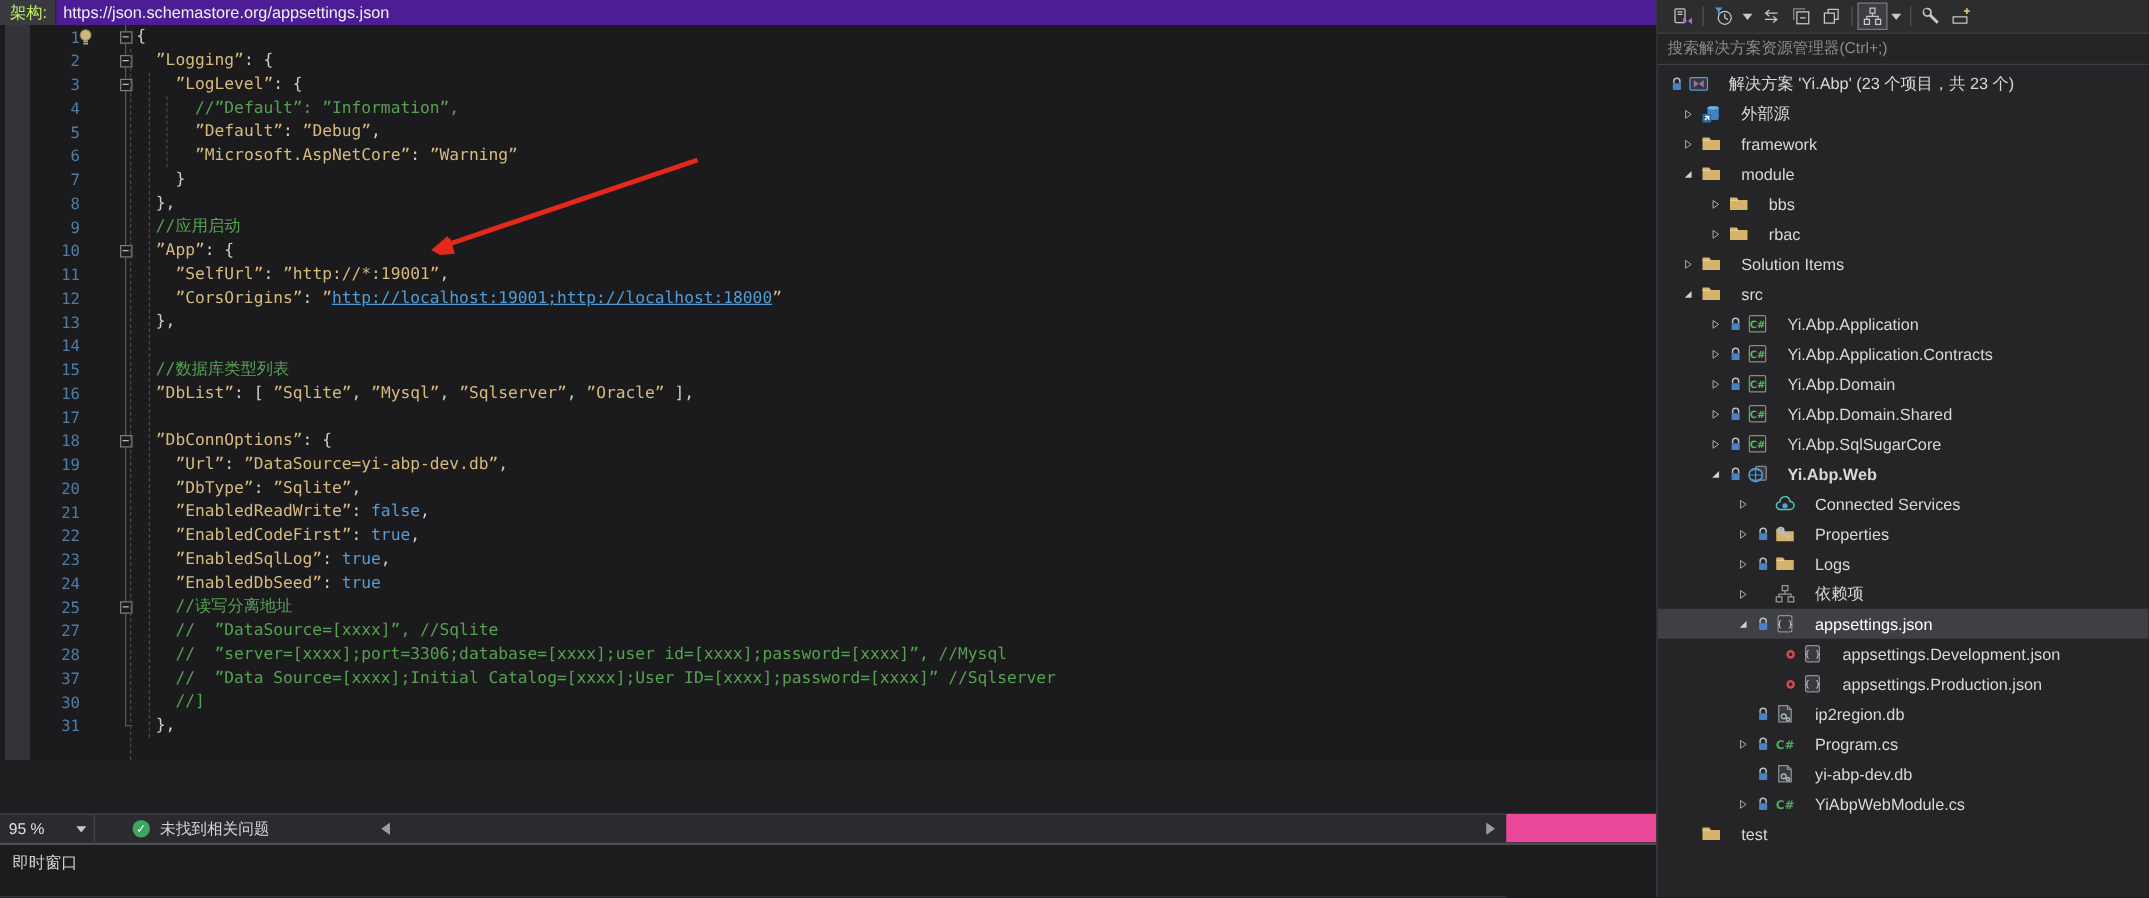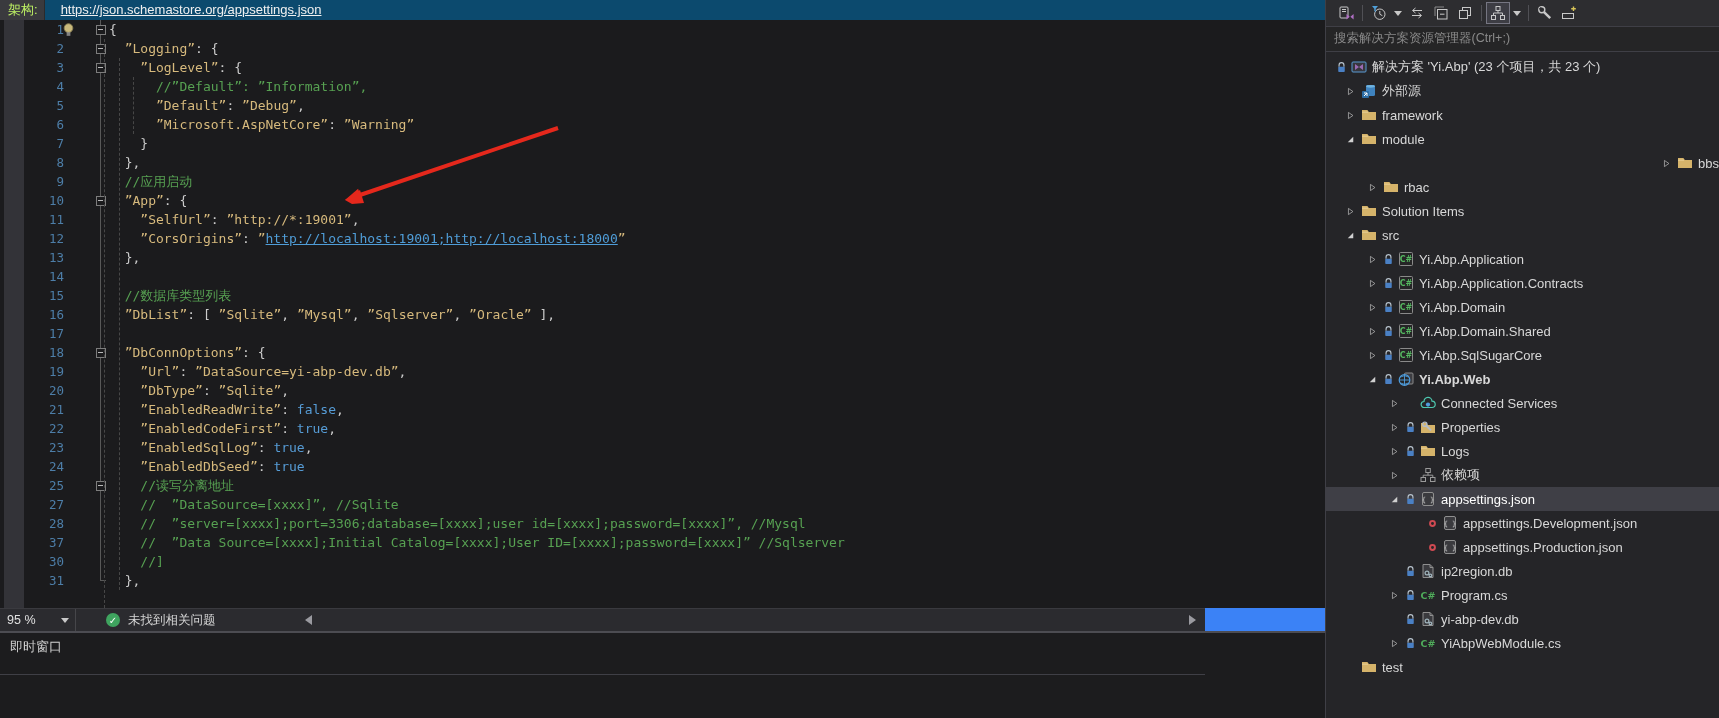--- a/index.html
+++ b/index.html
@@ -2,43 +2,43 @@
 <html><head>
 <meta charset="utf-8">
 <style>
   html,body{margin:0;padding:0;width:1719px;height:718px;overflow:hidden;background:#1b1b1d;
     font-family:"Liberation Sans",sans-serif;}
   .app{display:flex;width:1719px;height:718px;}
   
   .left{width:1325px;flex:0 0 1325px;display:flex;flex-direction:column;background:#1e1e20;}
   .top-bar{height:20px;flex:0 0 20px;background:#3a3a3e;display:flex;align-items:center;font-size:13px;color:#e6e6e6;}
   .schema-label{padding:0 6px 0 8px;color:#bef264;}
-  .schema-url{flex:1;height:20px;line-height:20px;background:#0c4a6e;border-left:1px solid #2a2a2c;
-    padding-left:16px;color:#f0f0f0;white-space:nowrap;overflow:hidden;text-decoration:underline;}
+  .schema-url{flex:1;height:20px;line-height:20px;background:#4c1d95;border-left:1px solid #2a2a2c;
+    padding-left:6px;color:#f0f0f0;white-space:nowrap;overflow:hidden;}
   .editor{height:588px;flex:0 0 588px;background:#1b1b1d;position:relative;overflow:hidden;}
   .editor::before{content:"";position:absolute;left:4px;top:0;bottom:0;width:20px;background:#333338;}
   #code{margin-left:24px;position:relative;}
   .eline{display:flex;height:19px;line-height:19px;}
   .ln{flex:0 0 40px;text-align:right;padding-right:9px;color:#4d7ea8;
       font-family:"DejaVu Sans Mono",monospace;font-size:12.5px;}
   .bulbcol{flex:0 0 20px;}
   .fold{flex:0 0 16px;position:relative;}
   .f-line::before,.f-box::before,.f-end::before{content:"";position:absolute;left:7px;top:0;bottom:0;width:0;border-left:1px solid #585858;}
   .f-end::before{bottom:9px;}
   .f-end::after{content:"";position:absolute;left:7px;top:9px;width:6px;height:0;border-top:1px solid #585858;}
   .f-box::after{content:"";position:absolute;left:2.5px;top:4.5px;width:10px;height:10px;box-sizing:border-box;
       border:1px solid #7d7d7d;background:#1b1b1d linear-gradient(#b8b8b8,#b8b8b8) center/5px 1px no-repeat;}
   .code{white-space:pre;font-family:"DejaVu Sans Mono",monospace;font-size:13px;color:#cccccc;}
   .tk-p{color:#cccccc}.tk-k{color:#d7ba7d}.tk-s{color:#d7ba7d}
   .tk-c{color:#57a152}.tk-b{color:#569cd6}.tk-l{color:#4f9dd8;text-decoration:underline}
   .guide{position:absolute;width:0;border-left:1px dashed #474747;}
   .bulb{position:absolute;left:61px;top:2px;}
   .arrow-overlay{position:absolute;left:0;top:0;width:1325px;height:588px;pointer-events:none;}
   
-  .hscroll-wrap{height:23px;flex:0 0 23px;background:#3b82f6;}
+  .hscroll-wrap{height:23px;flex:0 0 23px;background:#ec4899;margin-top:43px;}
   .hscroll{width:1205px;height:23px;background:#2b2b2f;border-top:1px solid #3a3a3f;position:relative;
       display:flex;align-items:center;box-sizing:border-box;}
   .zoom-box{width:76px;height:100%;display:flex;align-items:center;padding-left:7px;box-sizing:border-box;
       border-right:1px solid #46464a;color:#e0e0e0;font-size:12.5px;}
   .zoom-box .caret{margin-left:auto;margin-right:6px;}
   .caret{width:0;height:0;border-left:4px solid transparent;border-right:4px solid transparent;border-top:5px solid #c8c8c8;}
   .health{display:flex;align-items:center;margin-left:30px;}
   .health-dot{width:14px;height:14px;border-radius:50%;background:#3fa45f;color:#fff;font-size:10px;
       display:flex;align-items:center;justify-content:center;}
   .health-label{margin-left:8px;color:#d6d6d6;font-size:12.5px;}
@@ -63,21 +63,21 @@
   .se-tree{flex:1;padding-top:3px;overflow:hidden;}
   .se-row{height:24px;display:flex;align-items:center;font-size:13px;color:#d8d8d8;white-space:nowrap;}
   .se-row.selected{background:#3f3f46;color:#ffffff;}
   .se-row.bold .se-label{font-weight:bold;}
   .se-arrow{flex:0 0 18px;display:flex;align-items:center;justify-content:center;}
   .se-arrow svg{width:11px;height:11px;}
   .se-slot{flex:0 0 15px;display:flex;align-items:center;justify-content:center;}
   .se-slot svg{width:13px;height:13px;}
   .se-icon{flex:0 0 20px;display:flex;align-items:center;justify-content:center;}
   .se-icon svg{width:16px;height:16px;}
-  .se-label{margin-left:3px;}
+  .se-label{margin-left:14px;}
 </style>
 </head>
 <body>
 
 <div class="app">
   <div class="left">
 
     <div class="top-bar">
       <span class="schema-label">架构:</span>
       <div class="schema-url">
@@ -431,21 +431,21 @@
             </svg>
           </span>
           <span class="se-icon">
             <svg viewBox="0 0 16 16">
               <path d="M1 3 h5.4 l1.4 2 H15 v8 H1 Z" fill="#d5b36a"></path>
               <path d="M1 5.2 h6.2" stroke="#e8cf96"></path>
             </svg>
           </span>
           <span class="se-label">module</span>
         </div>
-        <div class="se-row" style="padding-left: 37px; justify-content: flex-end;">
+        <div class="se-row" style="padding-left: 37px;">
           <span class="se-arrow">
             <svg viewBox="0 0 16 16">
               <path d="M5 3.5 L11.5 8 L5 12.5 Z" fill="none" stroke="#c0c0c0"></path>
             </svg>
           </span>
           <span class="se-icon">
             <svg viewBox="0 0 16 16">
               <path d="M1 3 h5.4 l1.4 2 H15 v8 H1 Z" fill="#d5b36a"></path>
               <path d="M1 5.2 h6.2" stroke="#e8cf96"></path>
             </svg>

